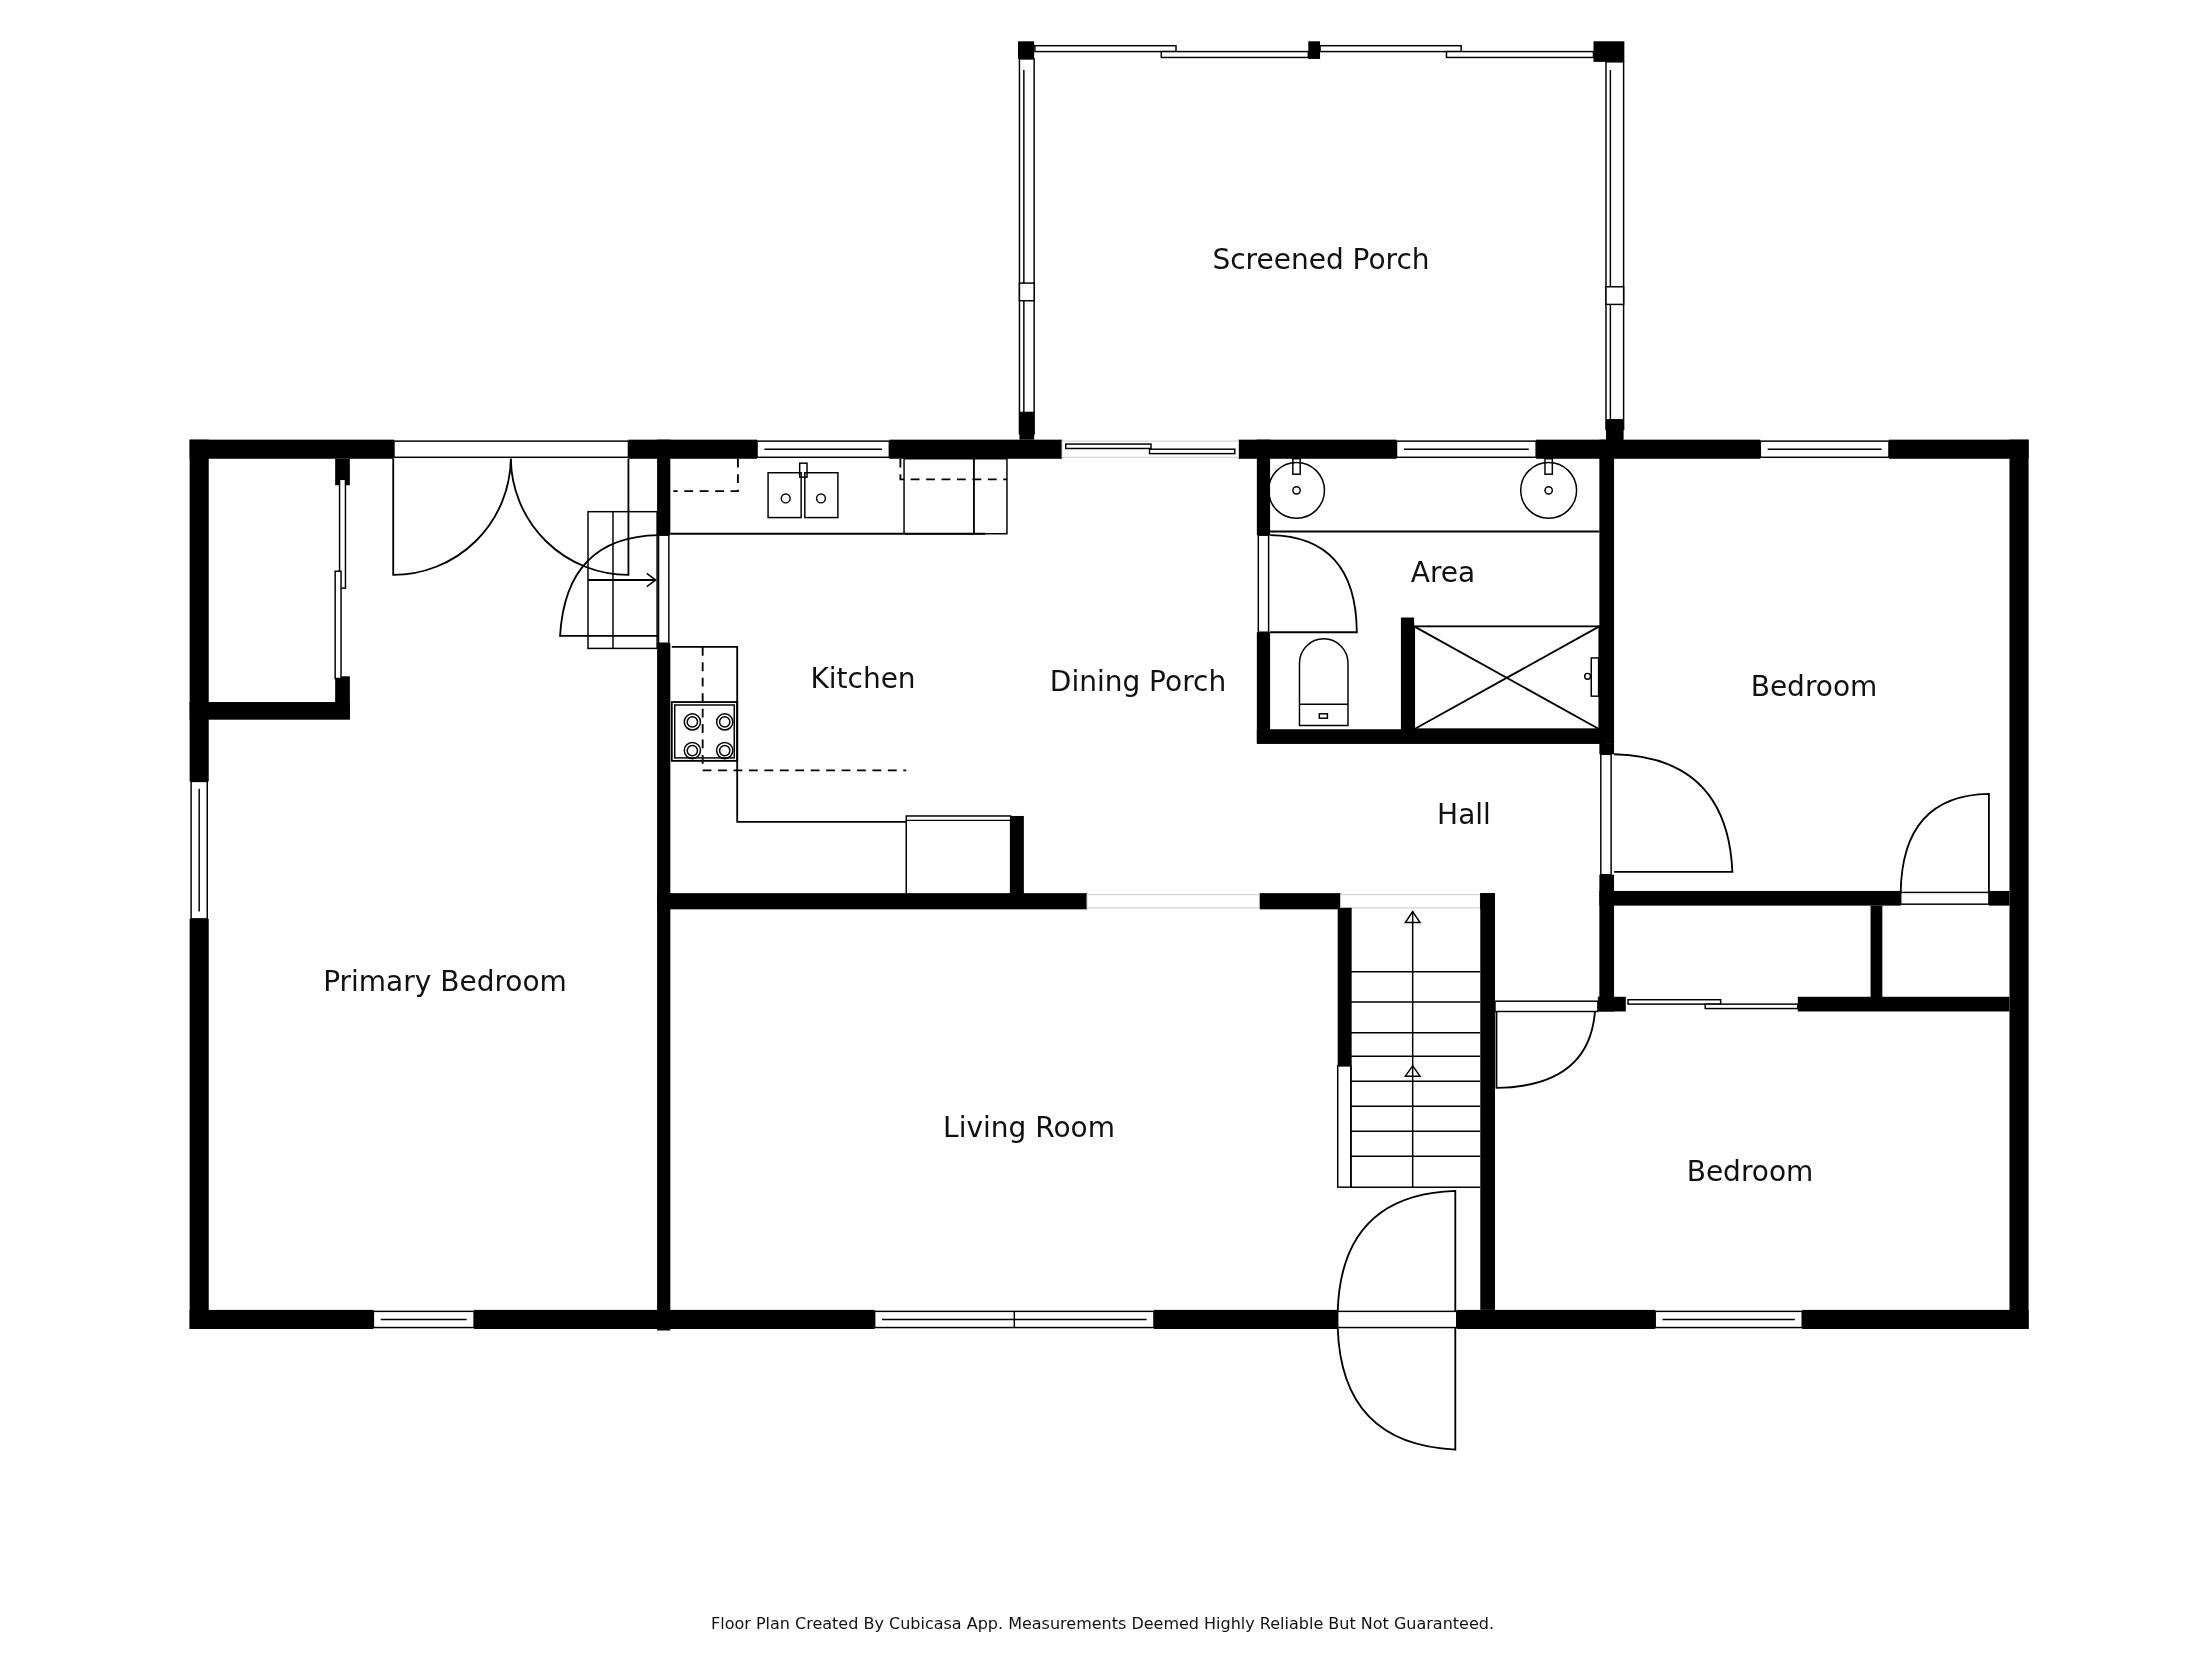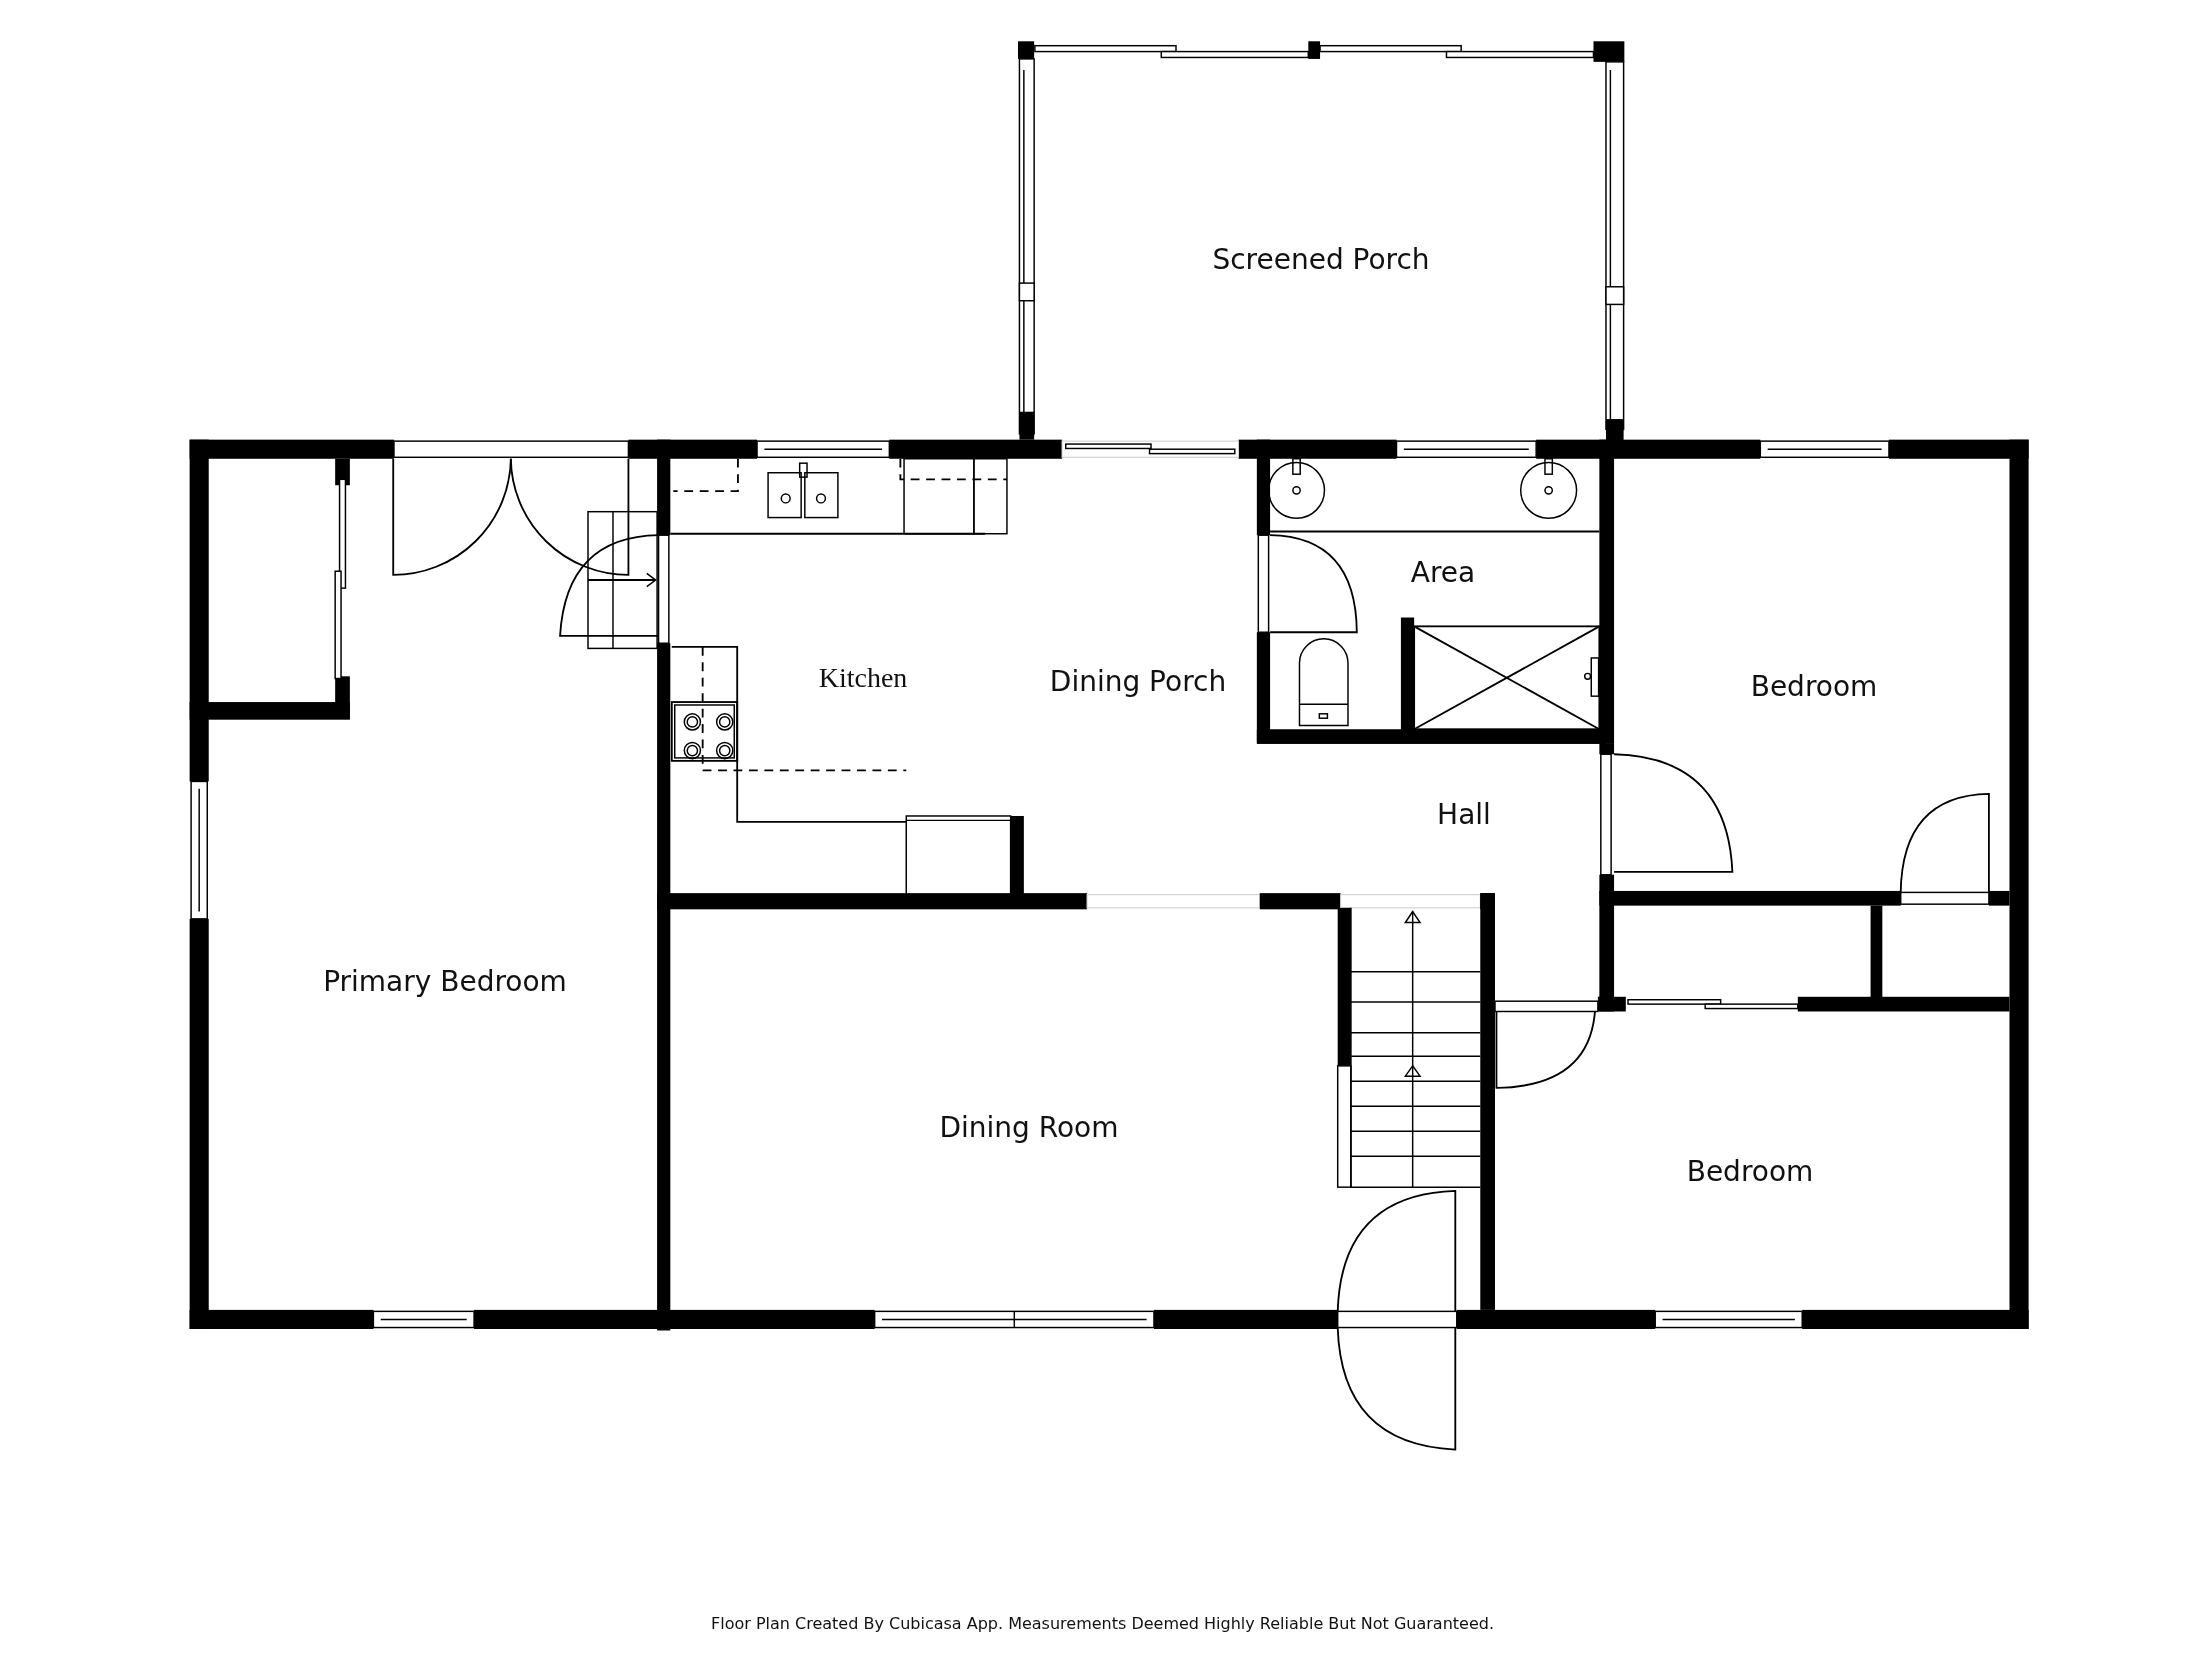--- a/index.html
+++ b/index.html
@@ -216,23 +216,23 @@
   </g>
 
   <g>
     <rect class="win" x="1820" y="1784" width="162" height="22"></rect>
     <path class="ln" d="M1980 1785 V1620 Q1825 1625 1820 1784"></path>
     <path class="ln" d="M1980 1806 V1972 Q1825 1965 1820 1806"></path>
   </g>
 </svg>
 
 <div class="room-label" style="left:1321px;top:259px;">Screened Porch</div>
-<div class="room-label" style="left:863px;top:678px;font-family:Liberation Serif, serif;">Kitchen</div>
+<div class="room-label" style="left:863px;top:678px;">Kitchen</div>
 <div class="room-label" style="left:1138px;top:681px;">Dining Porch</div>
 <div class="room-label" style="left:1443px;top:572px;">Area</div>
 <div class="room-label" style="left:1814px;top:686px;">Bedroom</div>
 <div class="room-label" style="left:1464px;top:814px;">Hall</div>
 <div class="room-label" style="left:445px;top:981px;text-align:center;">Primary Bedroom</div>
-<div class="room-label" style="left:1029px;top:1127px;">Dining Room</div>
+<div class="room-label" style="left:1029px;top:1127px;">Living Room</div>
 <div class="room-label" style="left:1750px;top:1171px;">Bedroom</div>
 
 <div class="footer">Floor Plan Created By Cubicasa App. Measurements Deemed Highly Reliable But Not Guaranteed.</div>
 
 
 </body></html>

